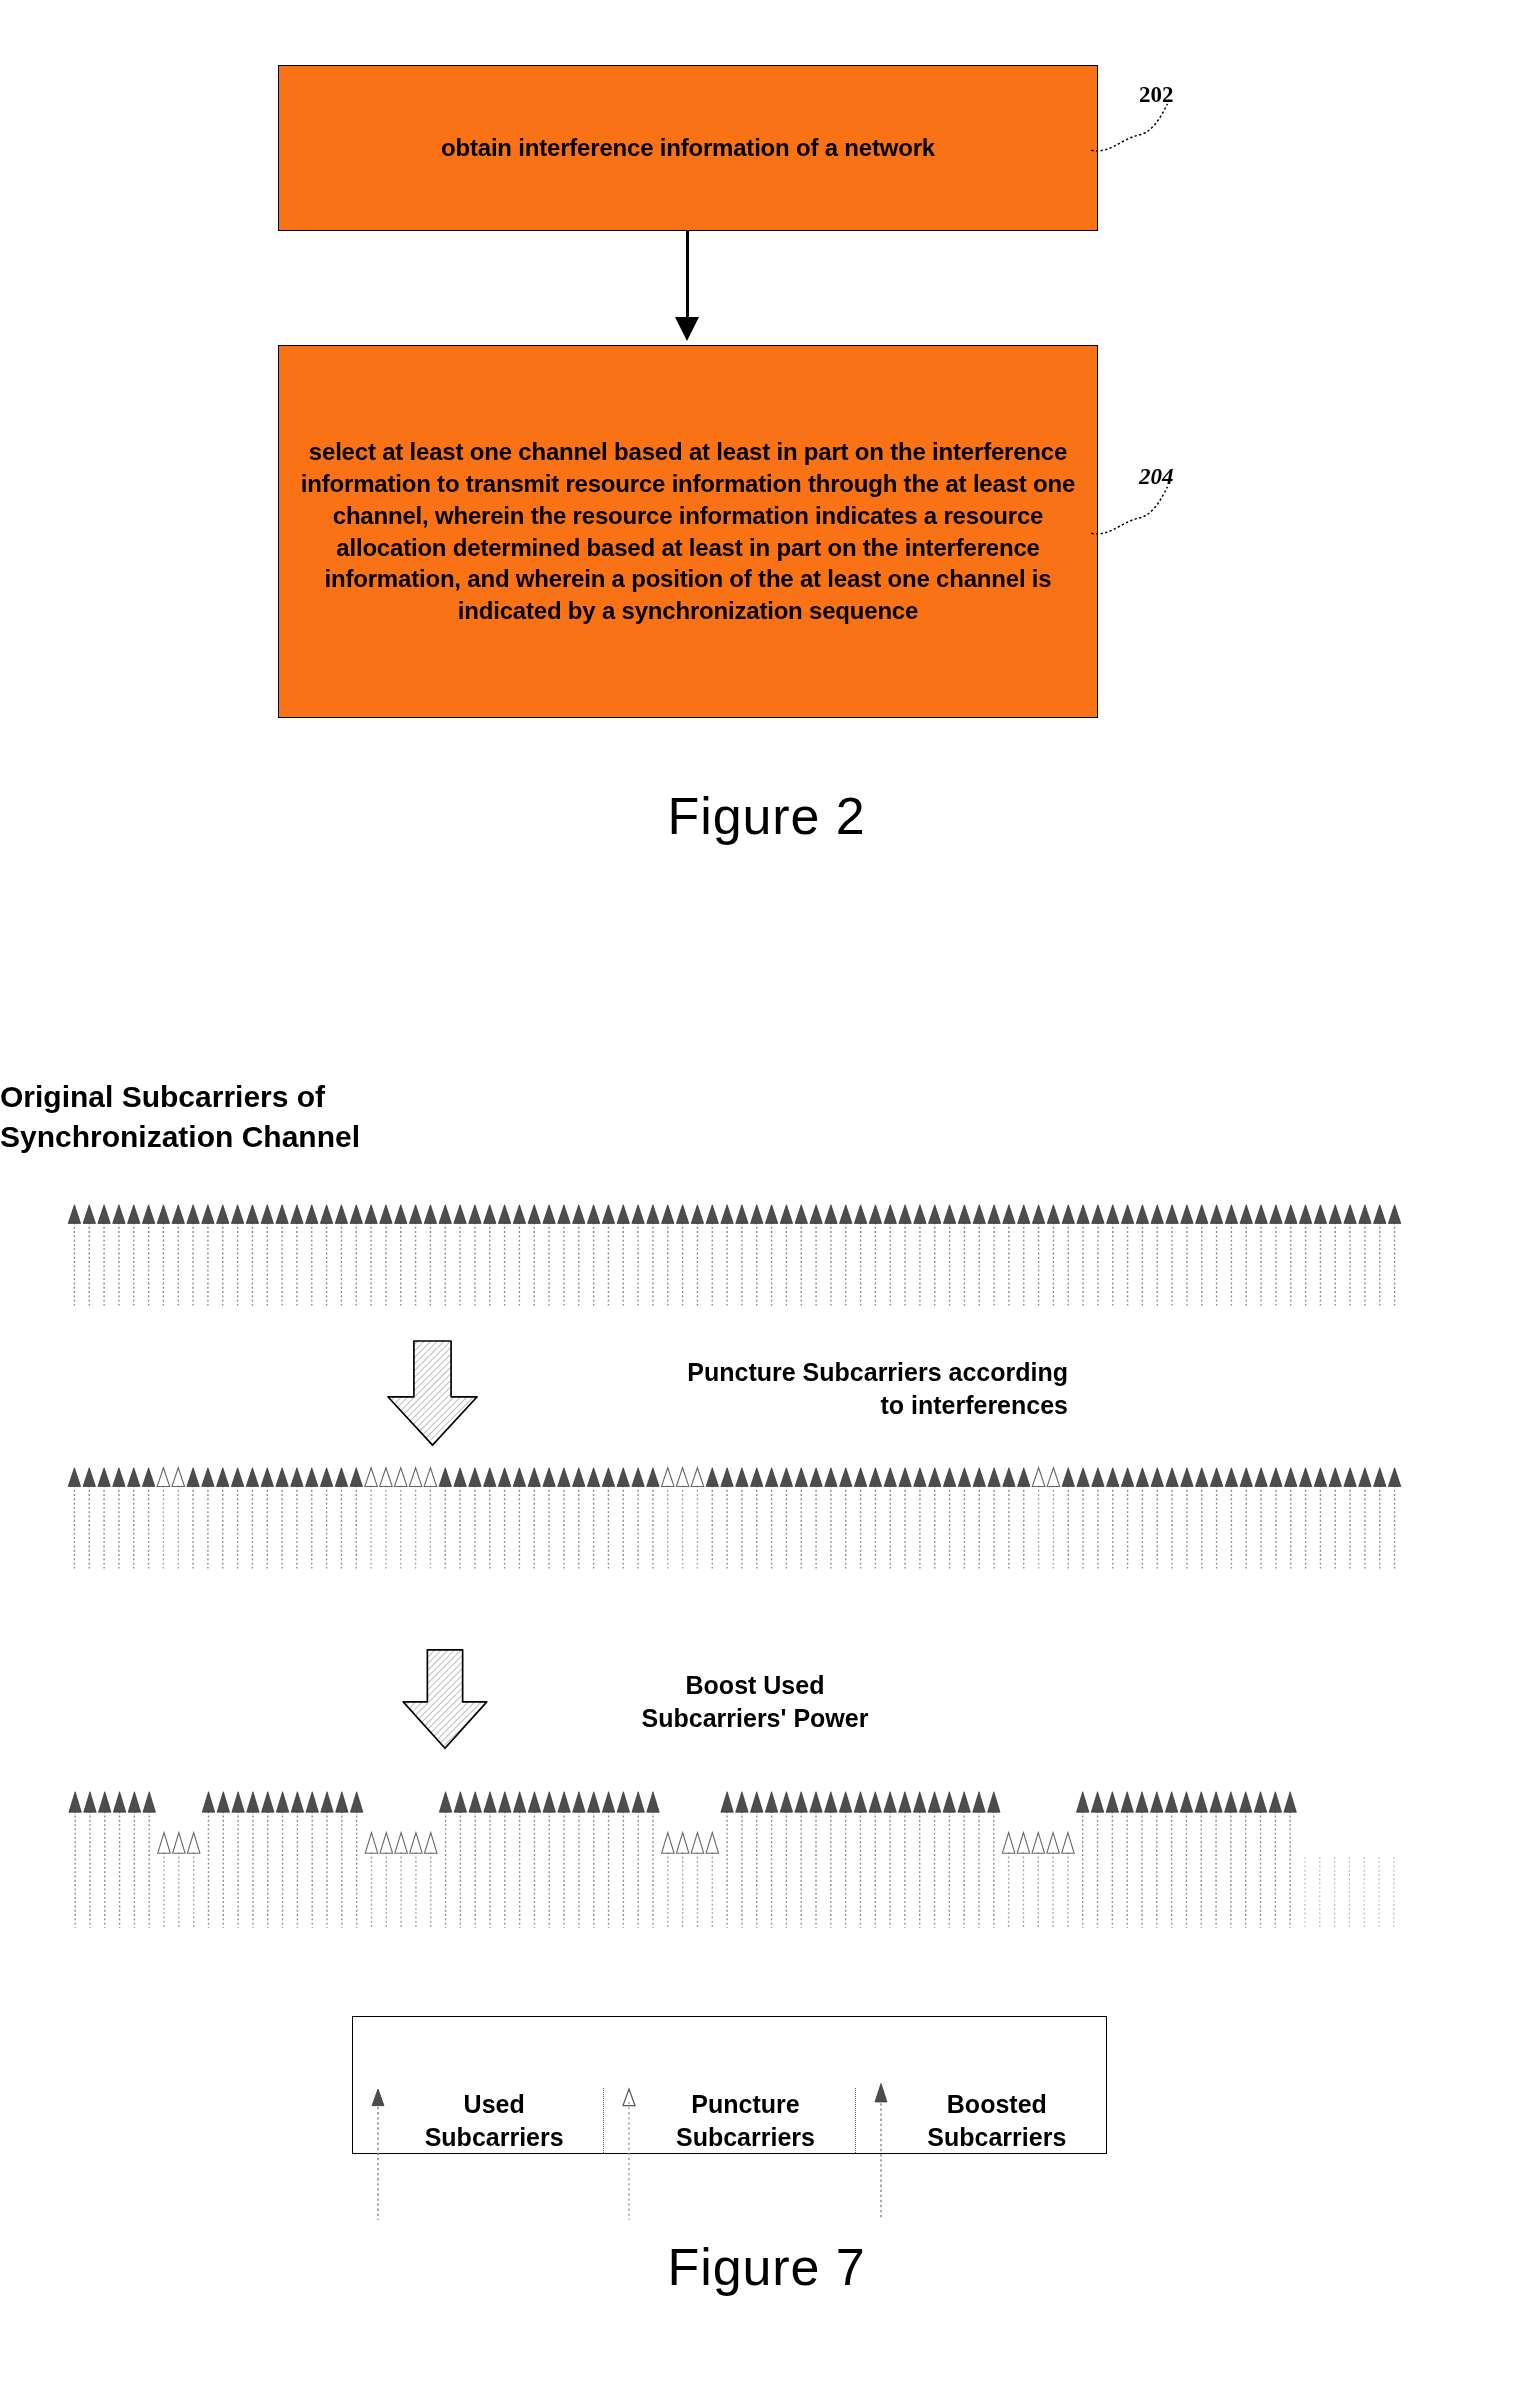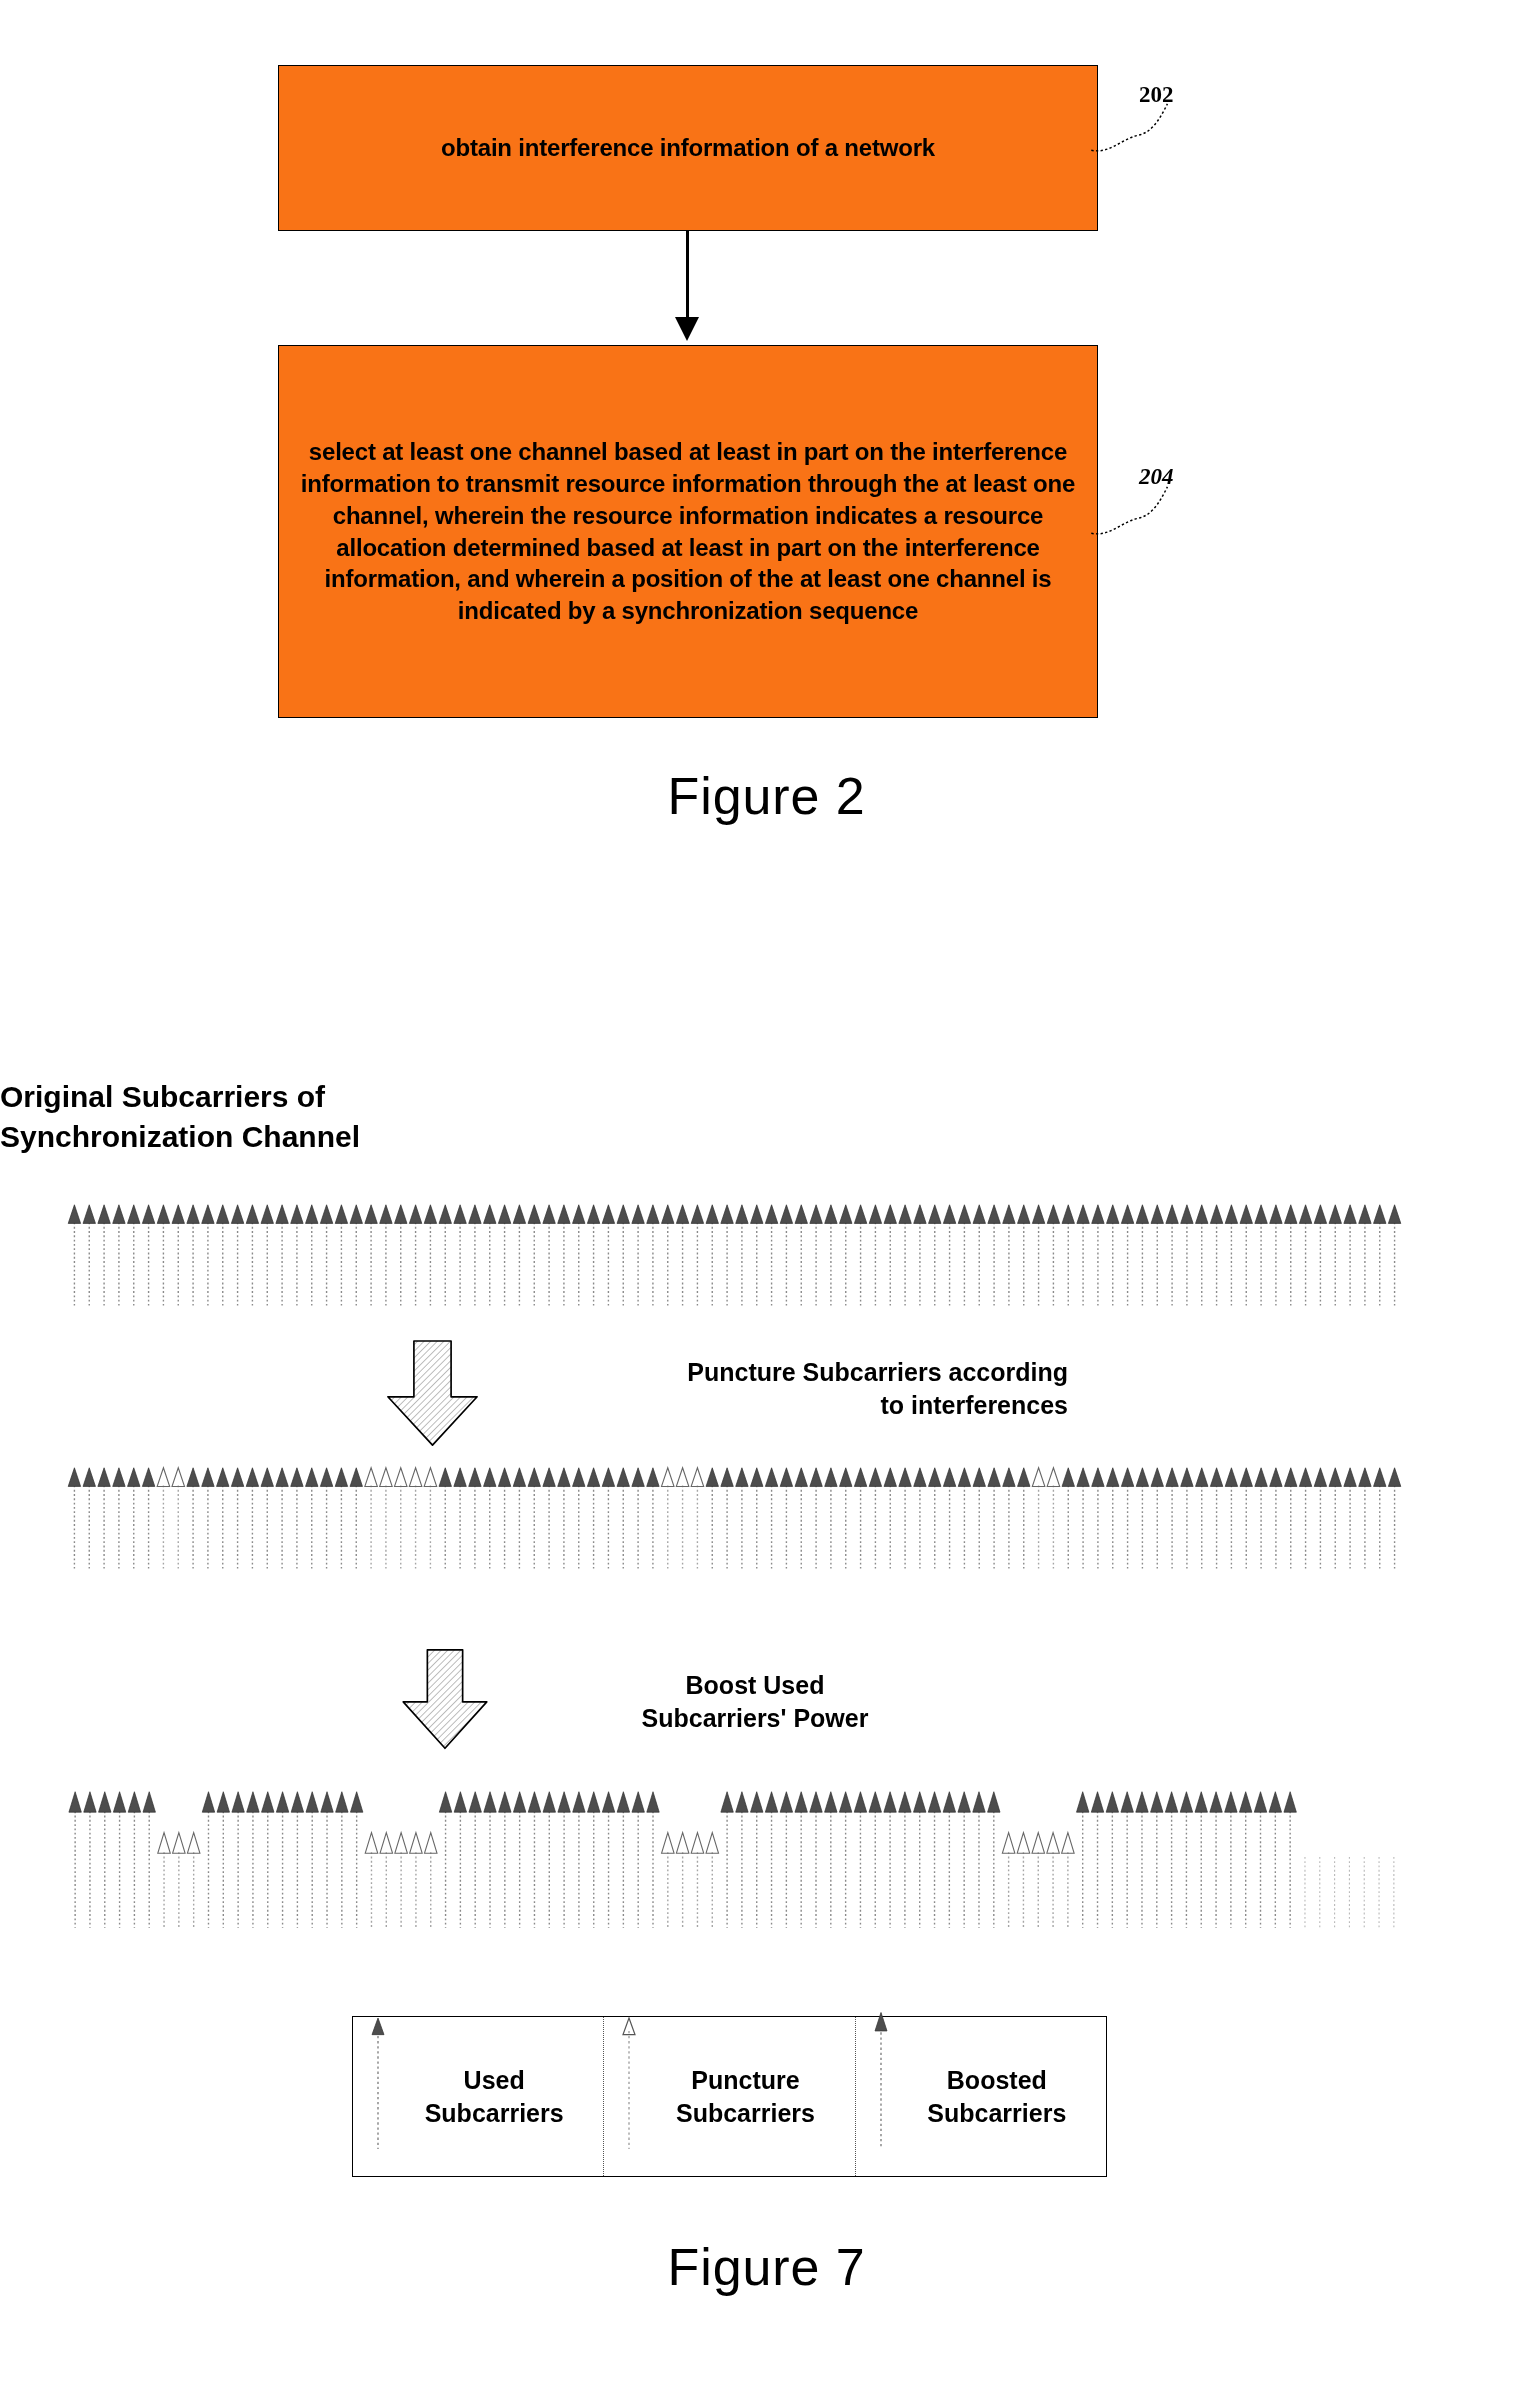--- a/index.html
+++ b/index.html
@@ -91,21 +91,21 @@
 
   .fig-caption {
     position: absolute;
     width: 100%;
     text-align: center;
     font-family: "Liberation Sans", sans-serif;
     font-size: 52px;
     letter-spacing: 0.9px;
     color: #000;
   }
-  #fig2-caption { top: 766px; left: 0; }
+  #fig2-caption { top: 786px; left: 0; }
   #fig3-caption { top: 2237px; left: 0; }
 
   
   .fig3 { position: absolute; left: 0; top: 0; width: 1533px; height: 2400px; }
 
   .fig3-title {
     position: absolute;
     left: 0;
     top: 1077px;
     width: 100%;
@@ -145,25 +145,26 @@
   }
   #step-label-1 { left: 490px; top: 1356px; width: 578px; text-align: right; }
   #step-label-2 { left: 522px; top: 1669px; width: 466px; text-align: center; }
 
   
   #legend {
     position: absolute;
     left: 352px;
     top: 2016px;
     width: 755px;
-    height: 161px;
+    height: 138px;
     border: 1.9px solid #000;
     box-sizing: border-box;
     background: #fff;
     display: flex;
+    align-items: flex-end;
   }
   .legend-cell {
     flex: 1 1 0;
     position: relative;
     display: flex;
     align-items: center;
     justify-content: center;
     text-align: center;
     font-family: "Liberation Sans", sans-serif;
     font-weight: bold;

